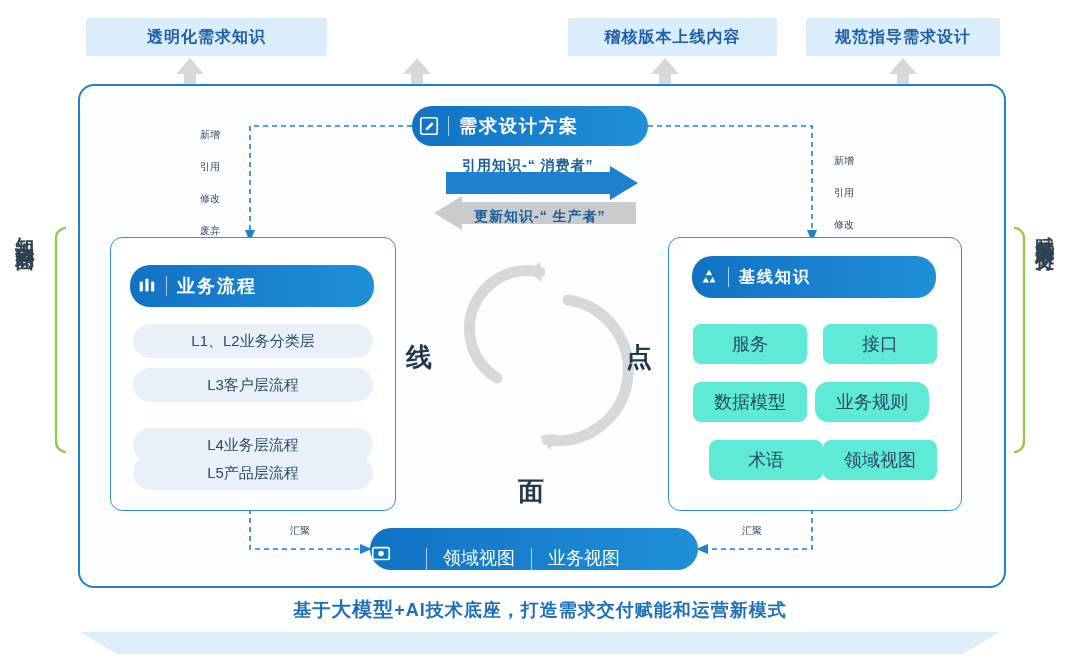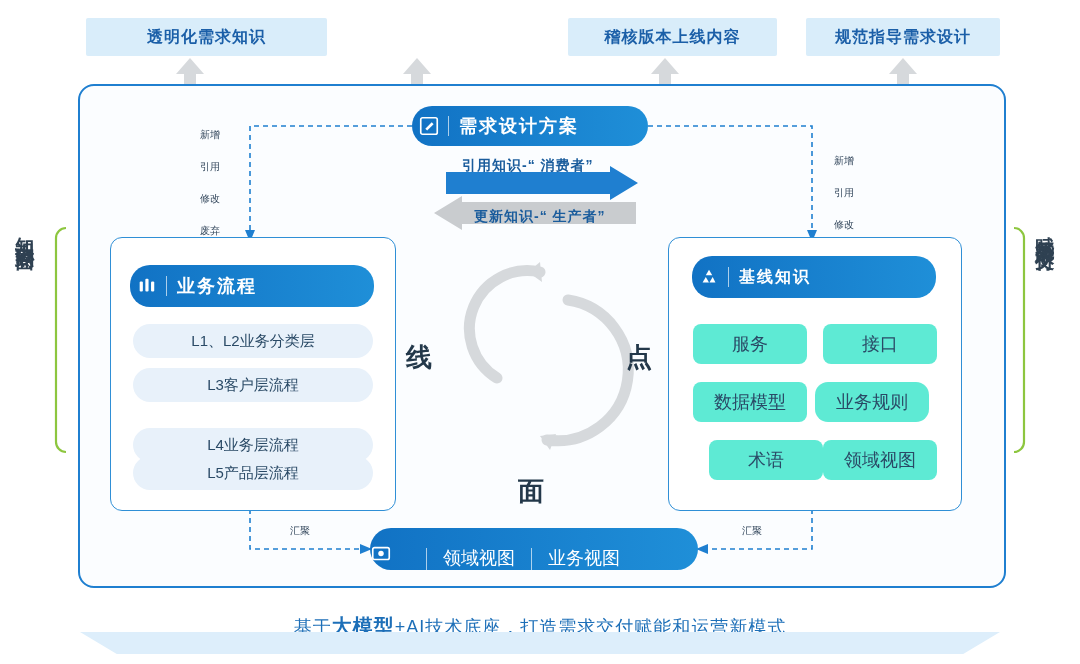--- a/index.html
+++ b/index.html
@@ -200,23 +200,22 @@
   #word-point { left: 626px; top: 340px; }
   #word-face  { left: 518px; top: 474px; }
 
   
   #caption {
     position: absolute;
     left: 0; top: 596px; width: 1080px;
     text-align: center;
     font-size: 18px;
     color: #1d6fb8;
-    font-weight: normal;
+    font-weight: bold;
     letter-spacing: 1px;
-    margin-top: 17px;
   }
   #caption b { font-size: 20px; }
 
   #bottom-band {
     position: absolute;
     left: 80px; top: 632px; width: 920px; height: 22px;
     background: #ddeefb;
     clip-path: polygon(0 0, 100% 0, 96% 100%, 4% 100%);
   }
 

